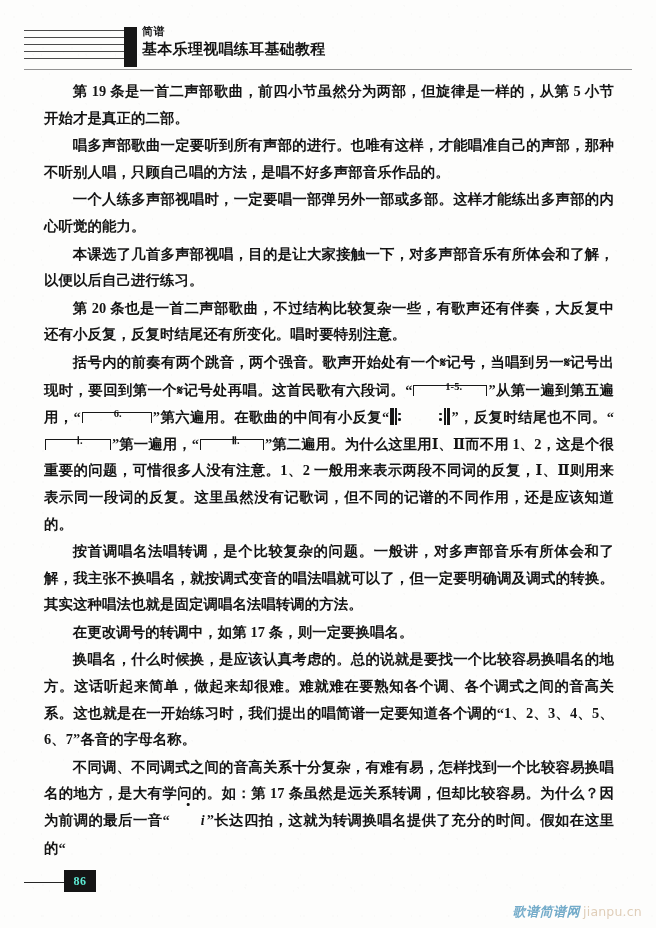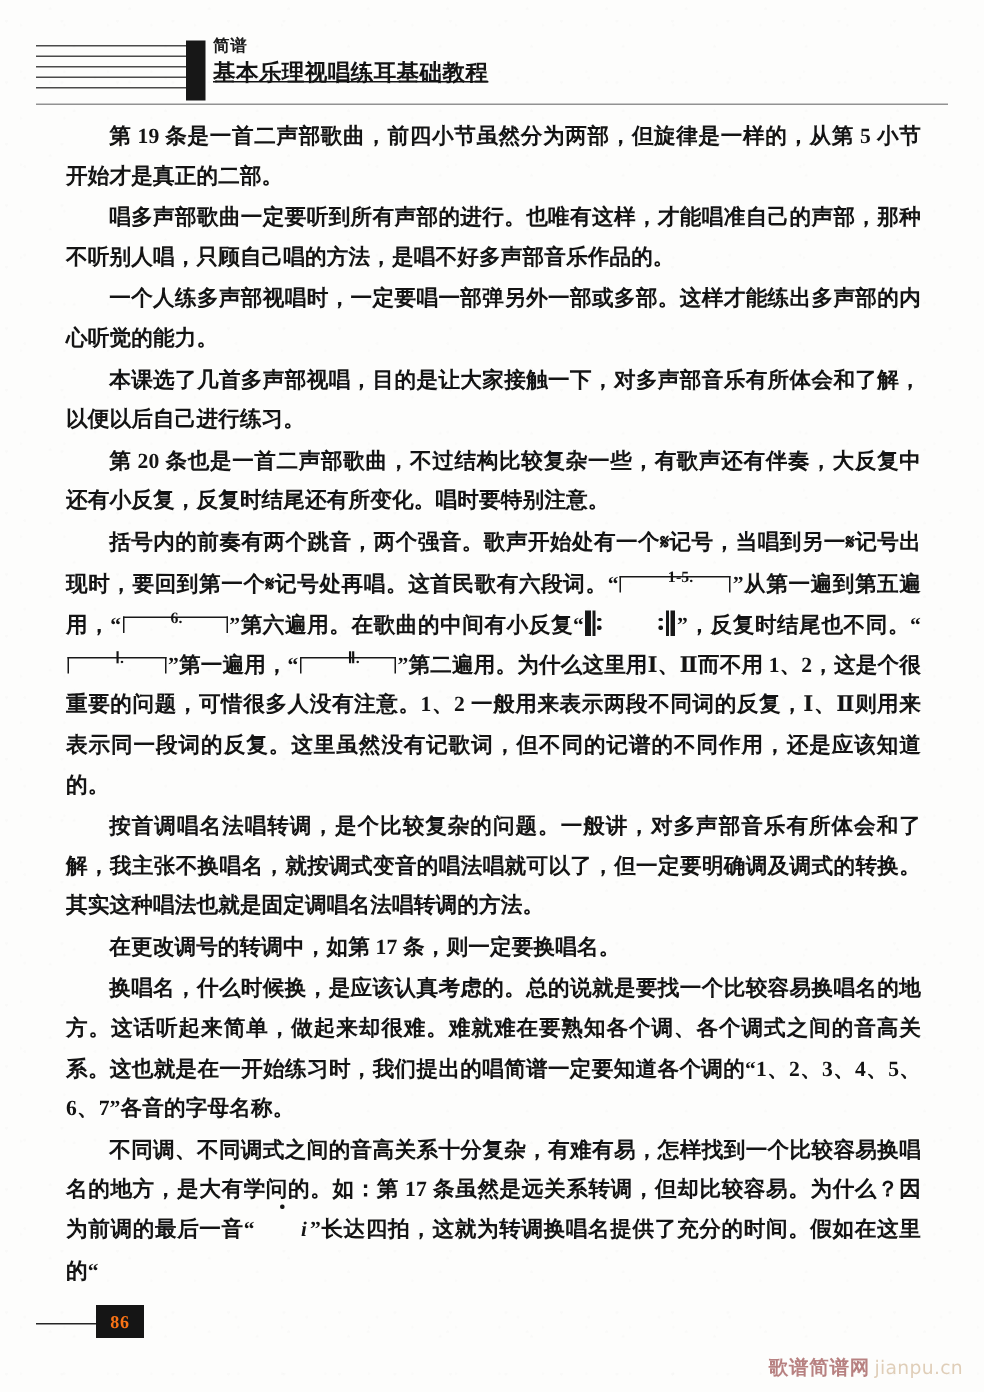--- a/index.html
+++ b/index.html
@@ -79,21 +79,20 @@
     line-height: 15px;
     color: #1d1d1d;
   }
   .hdr-big {
     font-size: 15px;
     font-weight: 700;
     letter-spacing: .3px;
     line-height: 19px;
     color: #141414;
     margin-top: 1px;
-    text-decoration: underline;
   }
   .hdr-rule {
     position: absolute;
     left: 0;
     top: 43px;
     width: 608px;
     height: 1px;
     background: #3a3a3a;
     opacity: .55;
   }
@@ -224,43 +223,44 @@
     height: 1.4px;
     background: #262626;
   }
   .foot-page {
     position: absolute;
     left: 40px;
     top: 0;
     min-width: 26px;
     height: 22px;
     background: #151515;
-    color: #f97316;
+    color: #5eead4;
     font-size: 12px;
     font-weight: 700;
     line-height: 22px;
     text-align: center;
     padding: 0 3px;
     letter-spacing: .5px;
     filter: blur(.35px);
   }
 
   .watermark {
     position: absolute;
     right: 14px;
     bottom: 8px;
     font-size: 13px;
     line-height: 17px;
     white-space: nowrap;
     opacity: .55;
   }
   .watermark .cn {
-    color: #7f1d1d;
+    color: #0369a1;
     font-weight: 600;
     letter-spacing: .5px;
+    font-style: italic;
   }
   .watermark .en {
     color: #c8a882;
     font-family: "DejaVu Sans", sans-serif;
     font-size: 12.5px;
     letter-spacing: .2px;
     margin-left: 3px;
   }
 </style>
 </head>

